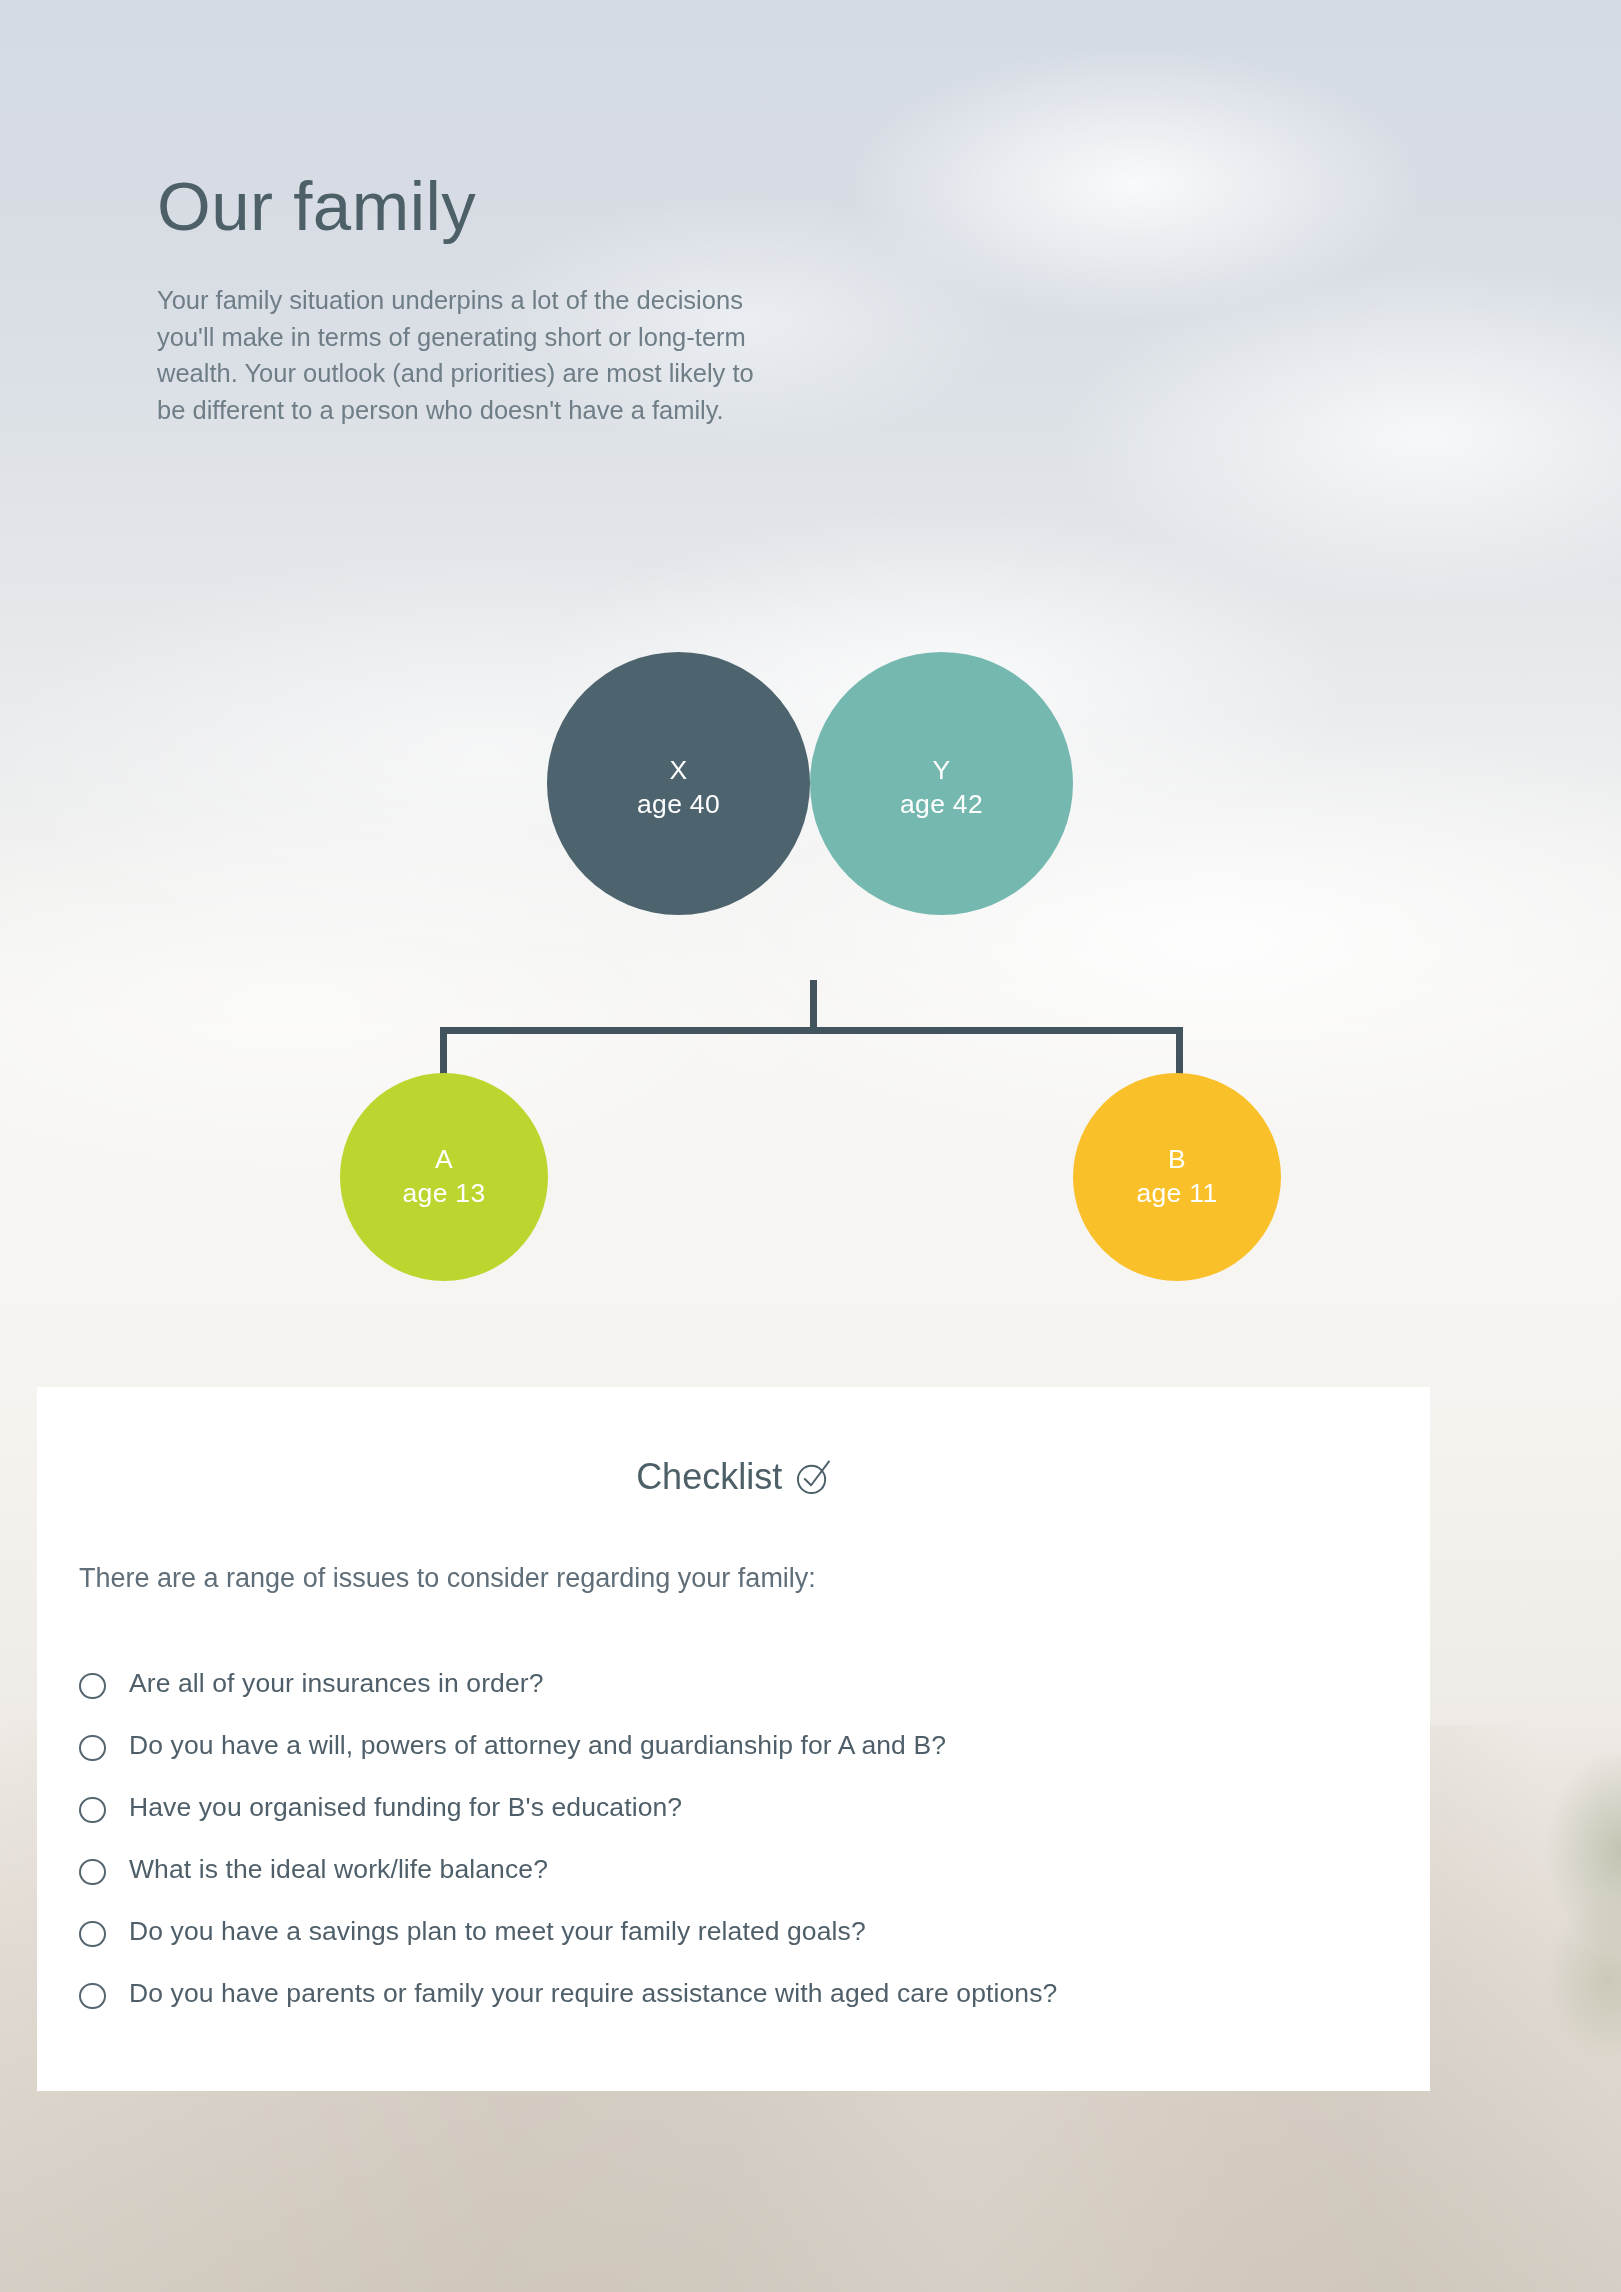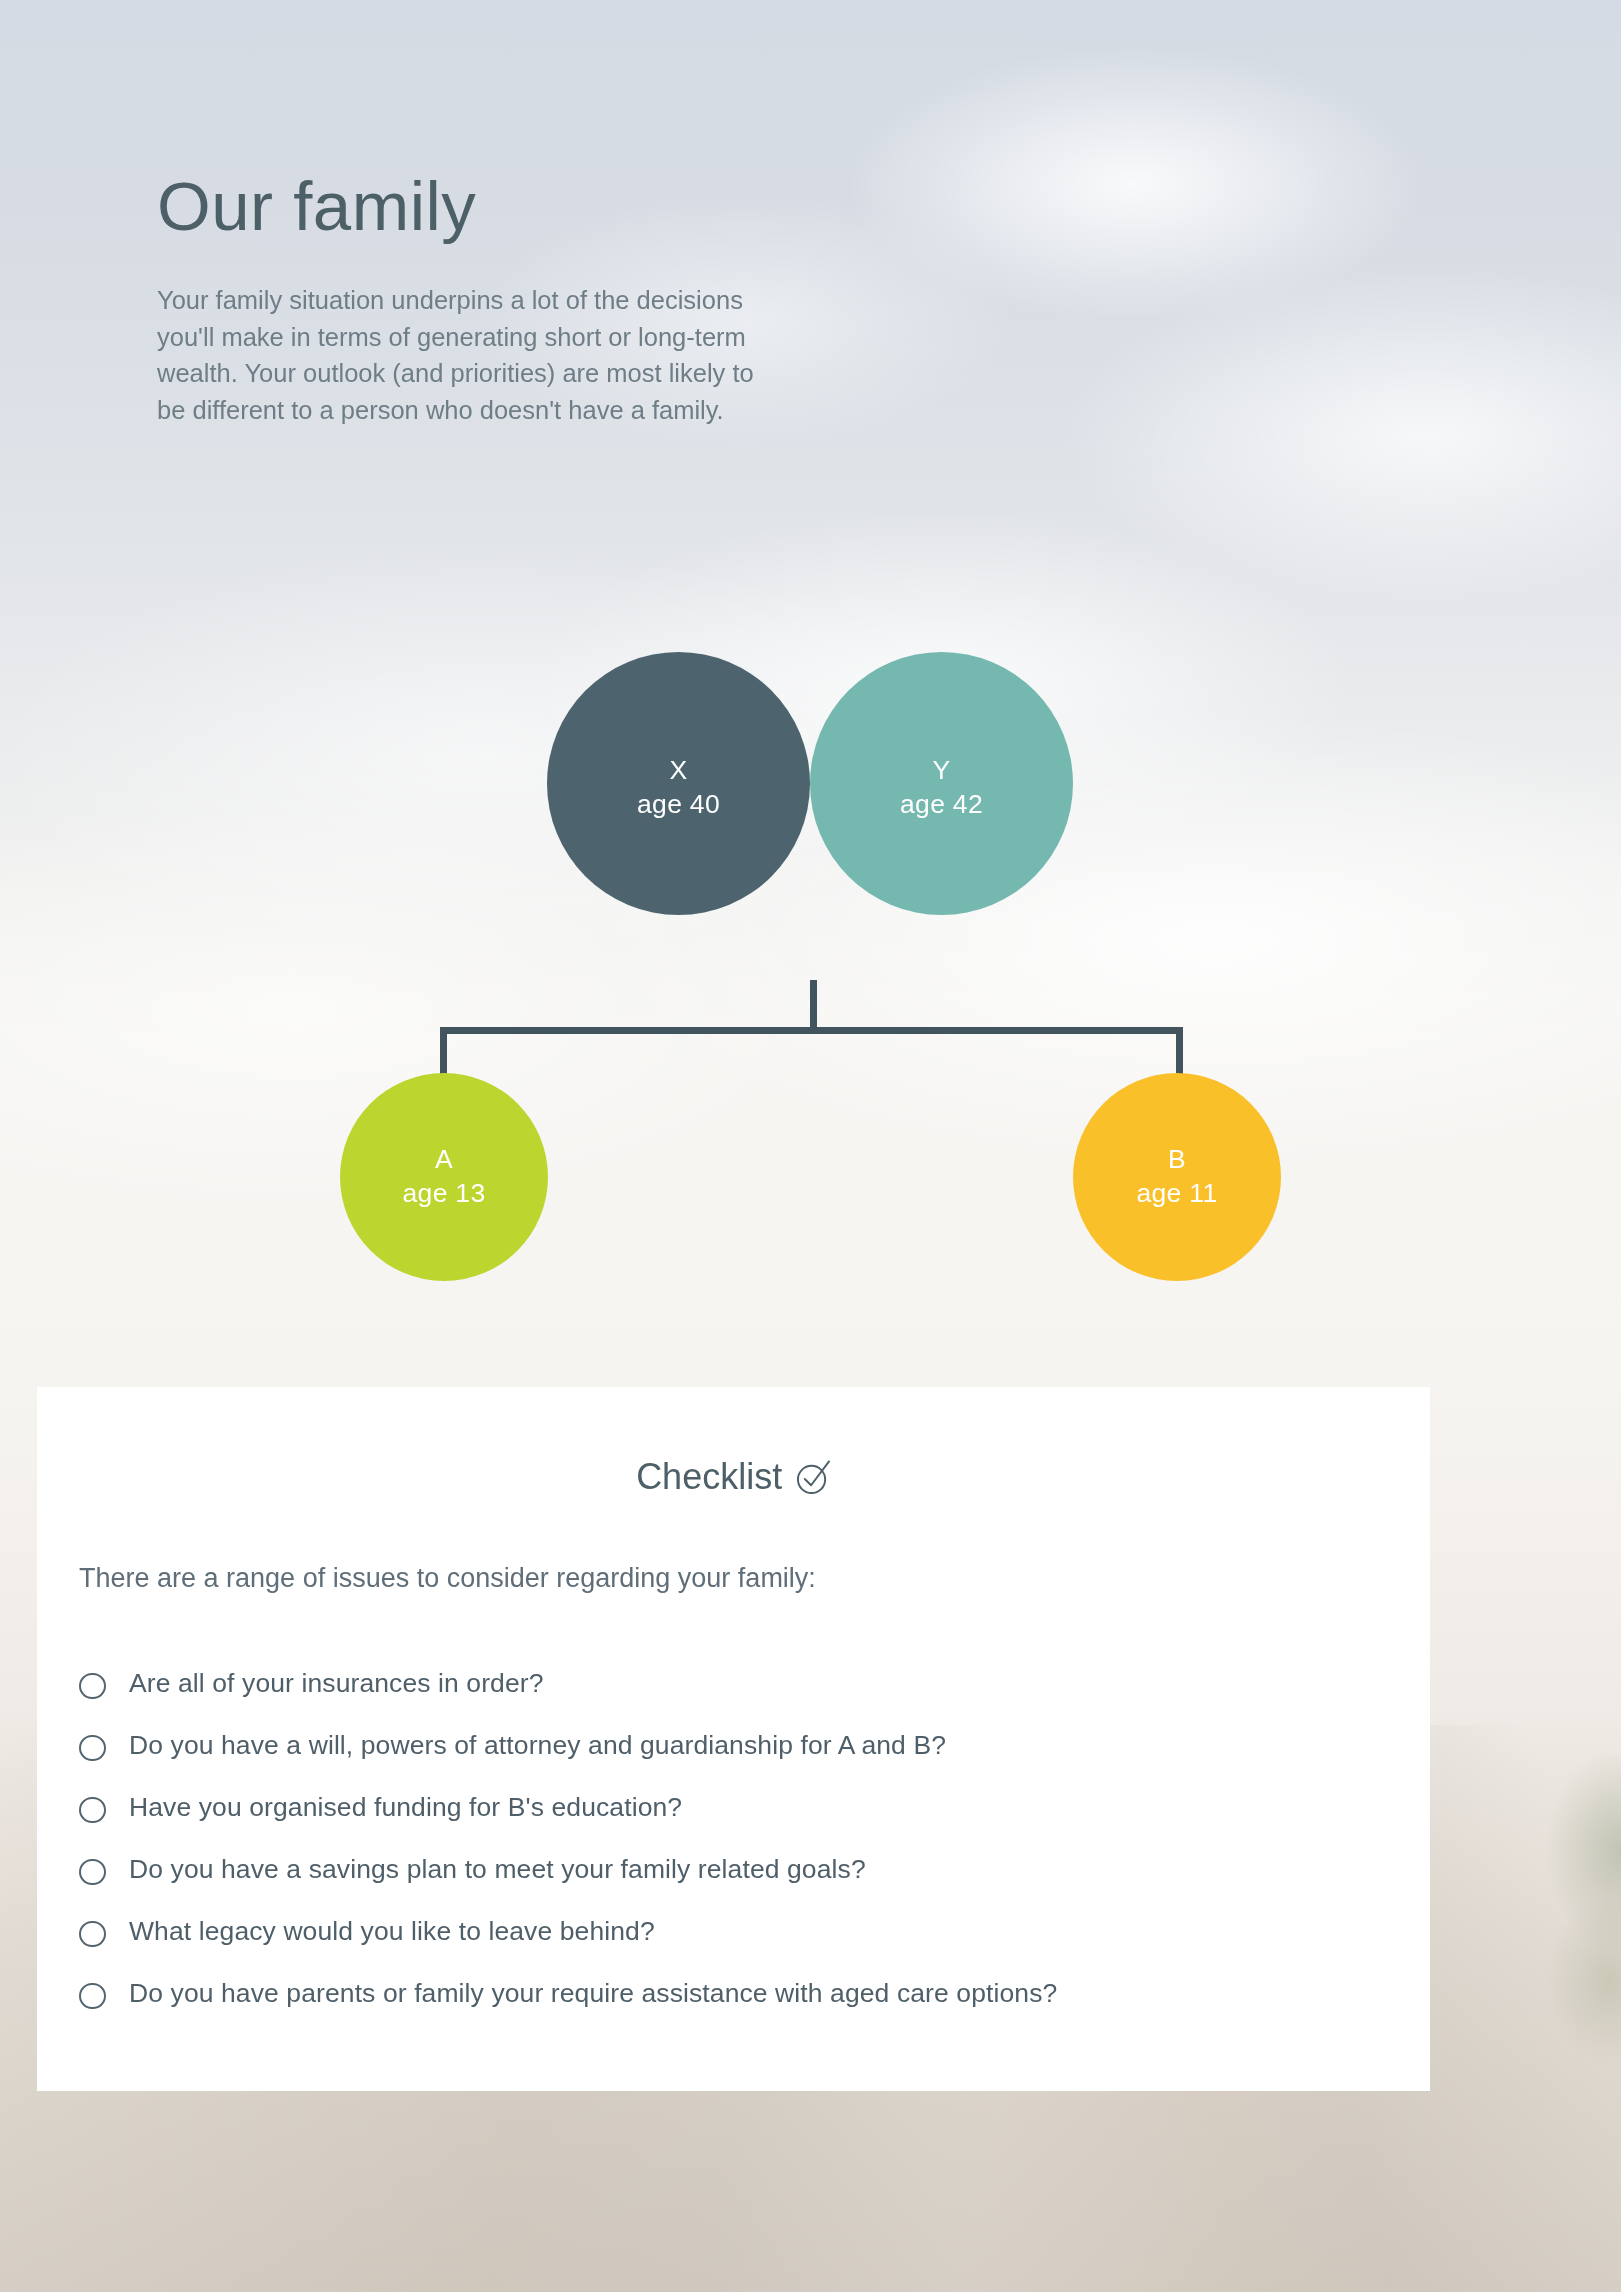--- a/index.html
+++ b/index.html
@@ -266,26 +266,26 @@
     <li class="checklist-item">
       <span class="checkbox-circle"></span>
       <span class="checklist-label">Do you have a will, powers of attorney and guardianship for A and B?</span>
     </li>
     <li class="checklist-item">
       <span class="checkbox-circle"></span>
       <span class="checklist-label">Have you organised funding for B's education?</span>
     </li>
     <li class="checklist-item">
       <span class="checkbox-circle"></span>
+      <span class="checklist-label">What is the ideal work/life balance?</span>
+    </li>
+    <li class="checklist-item">
+      <span class="checkbox-circle"></span>
       <span class="checklist-label">Do you have a savings plan to meet your family related goals?</span>
     </li>
     <li class="checklist-item">
       <span class="checkbox-circle"></span>
-      <span class="checklist-label">What legacy would you like to leave behind?</span>
-    </li>
-    <li class="checklist-item">
-      <span class="checkbox-circle"></span>
       <span class="checklist-label">Do you have parents or family your require assistance with aged care options?</span>
     </li>
   </ul>
 
 </div>
 
 
 </body></html>

